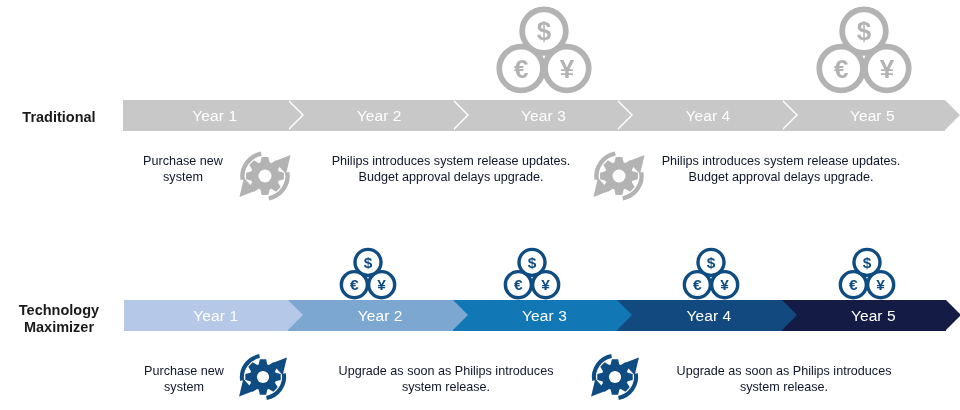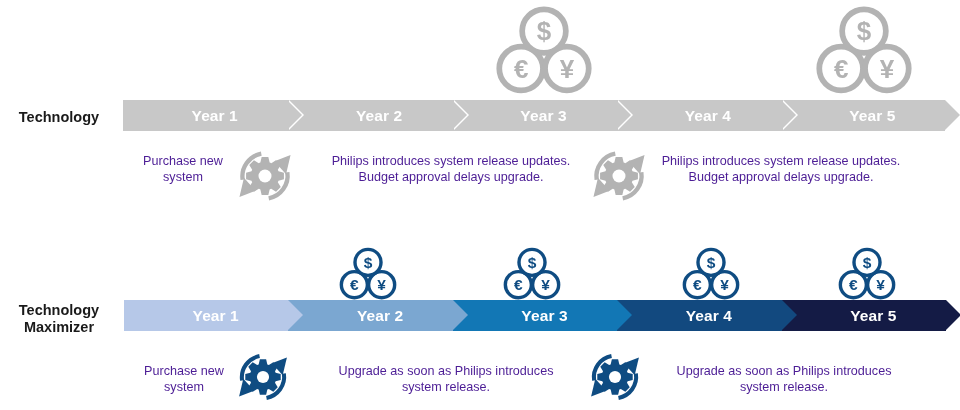--- a/index.html
+++ b/index.html
@@ -51,21 +51,21 @@
     flex: 1 1 0;
     display: flex;
     align-items: center;
     justify-content: center;
   }
   .seg .seg-label {
     position: relative;
     z-index: 3;
     color: #ffffff;
     font-size: 15.5px;
-    font-weight: bold;
+    font-weight: normal;
     letter-spacing: 0.1px;
     white-space: nowrap;
     transform: translateX(-7px);
     margin-left: 33px;
   }
   
   .seg .tip {
     position: absolute;
     z-index: 2;
     right: -15px;
@@ -100,34 +100,34 @@
     border-bottom: 15.5px solid transparent;
     border-left: 15px solid currentColor;
   }
 
   
   .caption {
     position: absolute;
     text-align: center;
     font-size: 12.6px;
     line-height: 16px;
-    color: #4c1d95;
+    color: #0f172a;
     white-space: pre-line;
   }
 
   
   .icon-wrap { position: absolute; }
   .icon-wrap svg { display: block; }
 </style>
 </head>
 <body>
 
 <div class="stage">
 
-  <div class="row-label traditional">Technology</div>
+  <div class="row-label traditional">Traditional</div>
 
   <div class="band traditional">
     <div class="seg" style="background: rgb(200, 200, 200); color: rgb(200, 200, 200);">
       <span class="seg-label">Year 1</span>
       <span class="tip-gap"></span>
       <span class="tip"></span>
     </div>
     <div class="seg" style="background: rgb(200, 200, 200); color: rgb(200, 200, 200);">
       <span class="seg-label">Year 2</span>
       <span class="tip-gap"></span>

